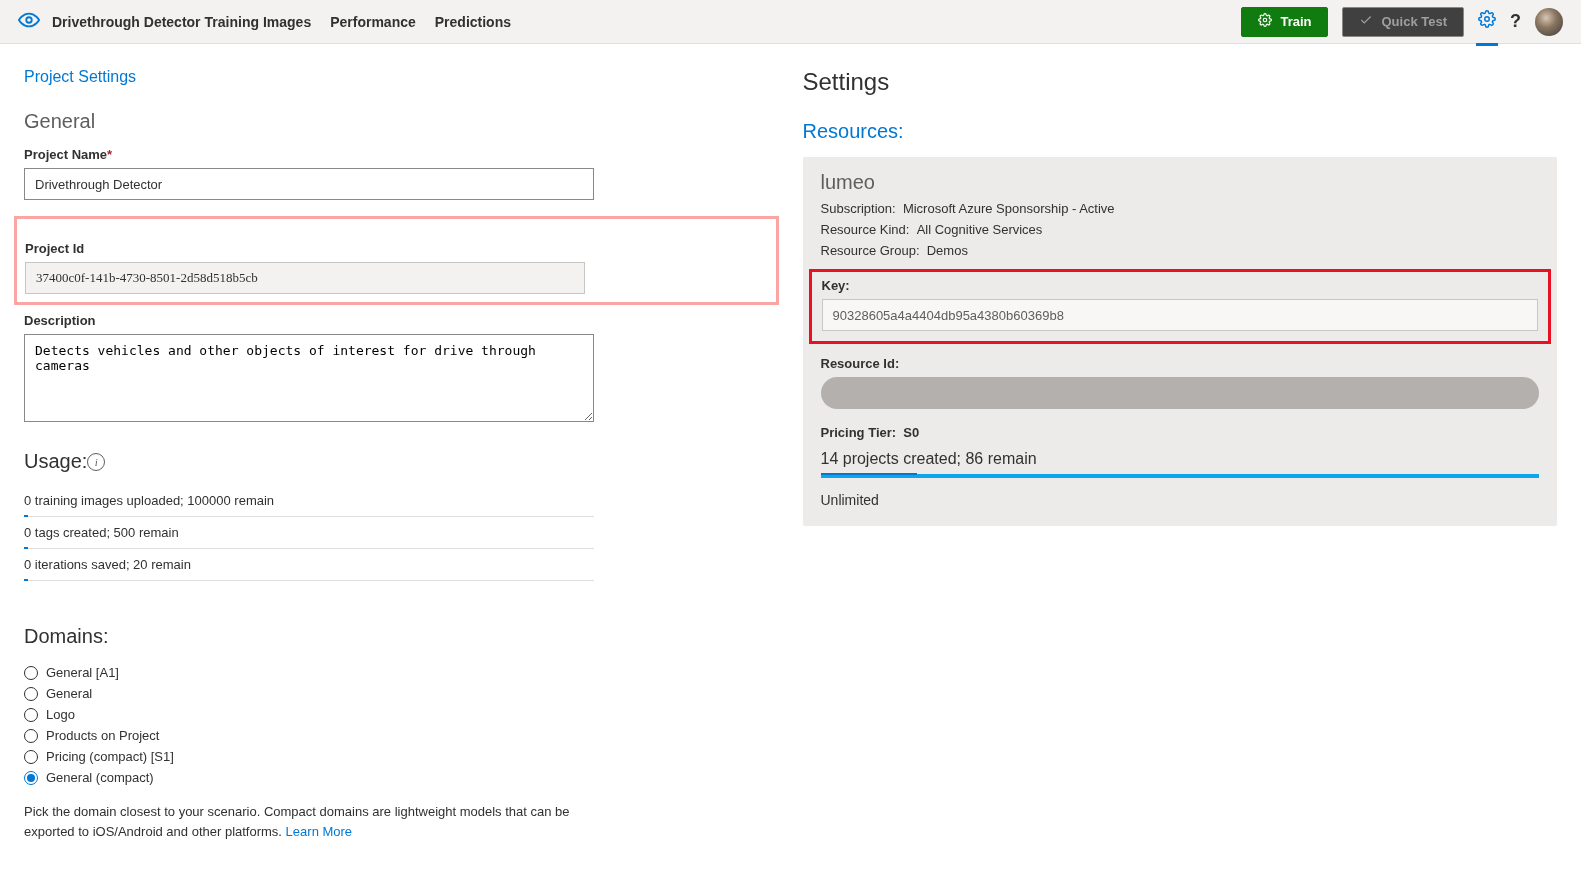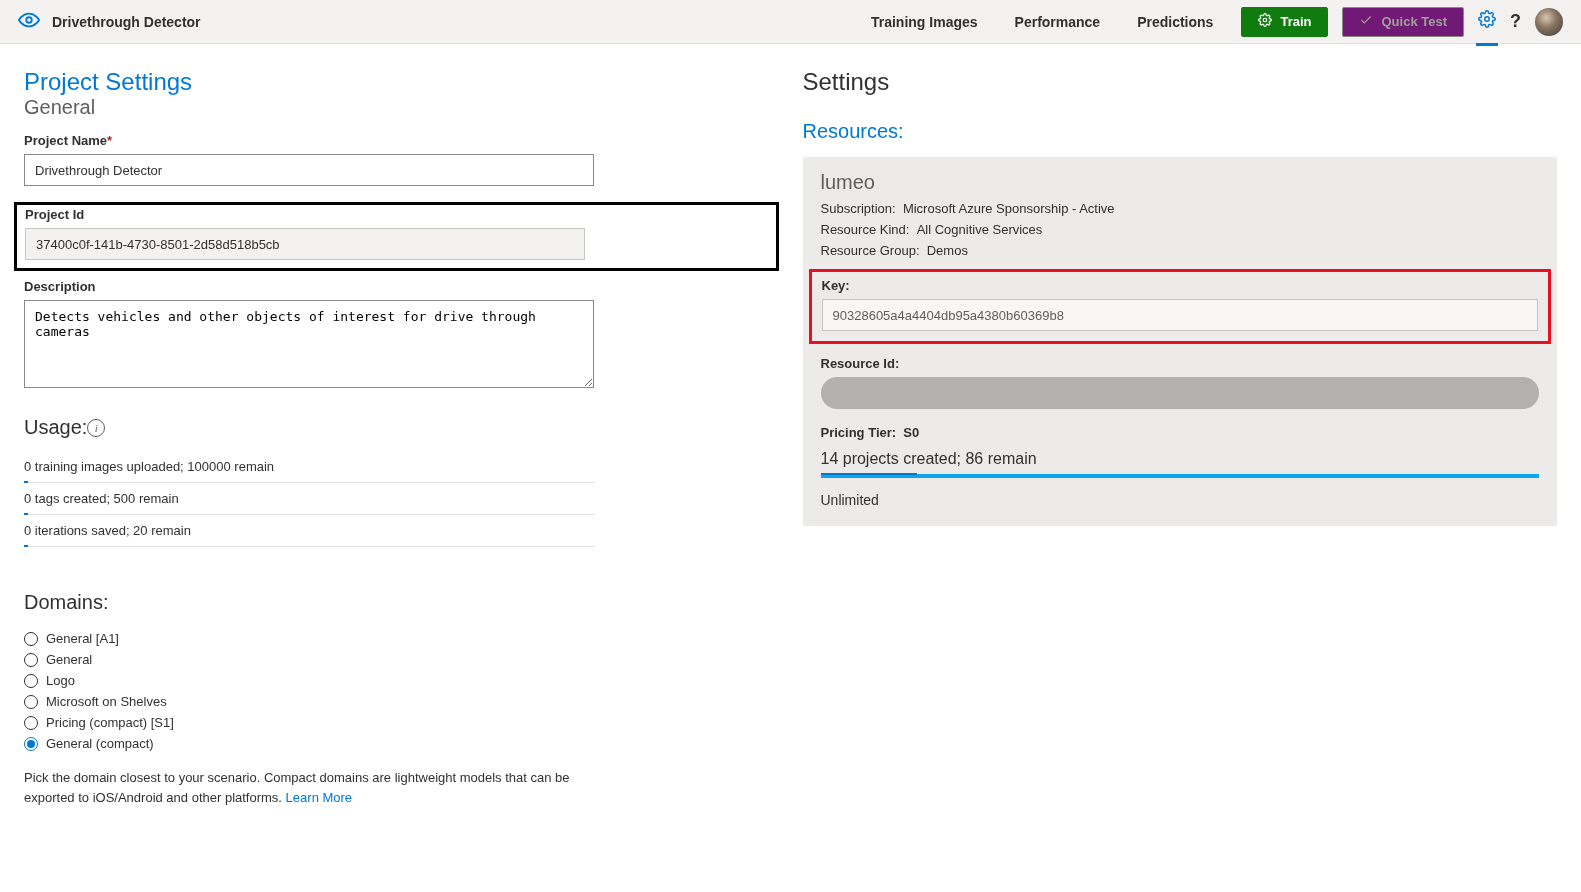--- a/index.html
+++ b/index.html
@@ -30,22 +30,21 @@
   margin-right: 12px;
 }
 .app-title {
   font-size: 14px;
   font-weight: 600;
   color: #323130;
 }
 .header-center {
   flex: 1;
   display: flex;
-  justify-content: flex-end;
-  gap: 29px;
+  gap: 11px;
   padding-right: 24px;
 }
 .nav-link {
   font-size: 14px;
   font-weight: 600;
   color: #323130;
   cursor: pointer;
   padding: 12px 4px;
 }
 .header-right {
@@ -64,21 +63,21 @@
   gap: 8px;
   cursor: pointer;
   border: 1px solid transparent;
 }
 .btn-train {
   background: #107c10;
   color: #fff;
   border-color: #107c10;
 }
 .btn-quick {
-  background: #701a75;
+  background: #404040;
   border: 1px solid #8a8886;
   color: #a19f9d;
   text-align: center;
 }
 .gear-icon-header {
   color: #0078d4;
   cursor: pointer;
   position: relative;
   padding-bottom: 2px;
 }
@@ -111,22 +110,23 @@
 .col-left {
   flex: 1;
   min-width: 0;
 }
 .col-right {
   flex: 1;
   min-width: 0;
 }
 h1.page-title {
   color: #0078d4;
-  font-size: 24px;
-  font-weight: 400;
+  font-size: 16px;
+  font-weight: 400;
+  margin-bottom: 24px;
 }
 h1.page-title-dark {
   color: #323130;
   font-size: 24px;
   font-weight: 400;
   margin-bottom: 24px;
 }
 h2.section-title {
   color: #605e5c;
   font-size: 20px;
@@ -168,27 +168,27 @@
 }
 .textarea {
   width: 570px;
   height: 88px;
   border: 1px solid #8a8886;
   padding: 8px 10px;
   font-size: 13px;
   resize: both;
 }
 .highlight-box {
-  border: 3px solid #000000;
-  padding: 0 8px 8px 8px;
+  border: 3px solid #fca5a5;
+  padding: 20px 8px 8px 8px;
   margin-left: -10px;
   margin-bottom: 8px;
 }
 .highlight-box .field-label { margin-top: 2px; }
-.highlight-box .input { width: 560px; }
+.highlight-box .input { width: 560px; font-family: Liberation Serif, serif; }
 .usage-title {
   font-size: 20px;
   font-weight: 400;
   color: #323130;
   display: flex;
   align-items: center;
   gap: 0;
   margin-top: 24px;
   margin-bottom: 12px;
 }
@@ -423,21 +423,21 @@
       <div class="radio-row">
           <span class="radio"></span>
           <span>General</span>
         </div>
       <div class="radio-row">
           <span class="radio"></span>
           <span>Logo</span>
         </div>
       <div class="radio-row">
           <span class="radio"></span>
-          <span>Microsoft on Shelves</span>
+          <span>Products on Project</span>
         </div>
       <div class="radio-row">
           <span class="radio"></span>
           <span>Pricing (compact) [S1]</span>
         </div>
       <div class="radio-row">
           <span class="radio selected"></span>
           <span>General (compact)</span>
         </div>
     </div>

